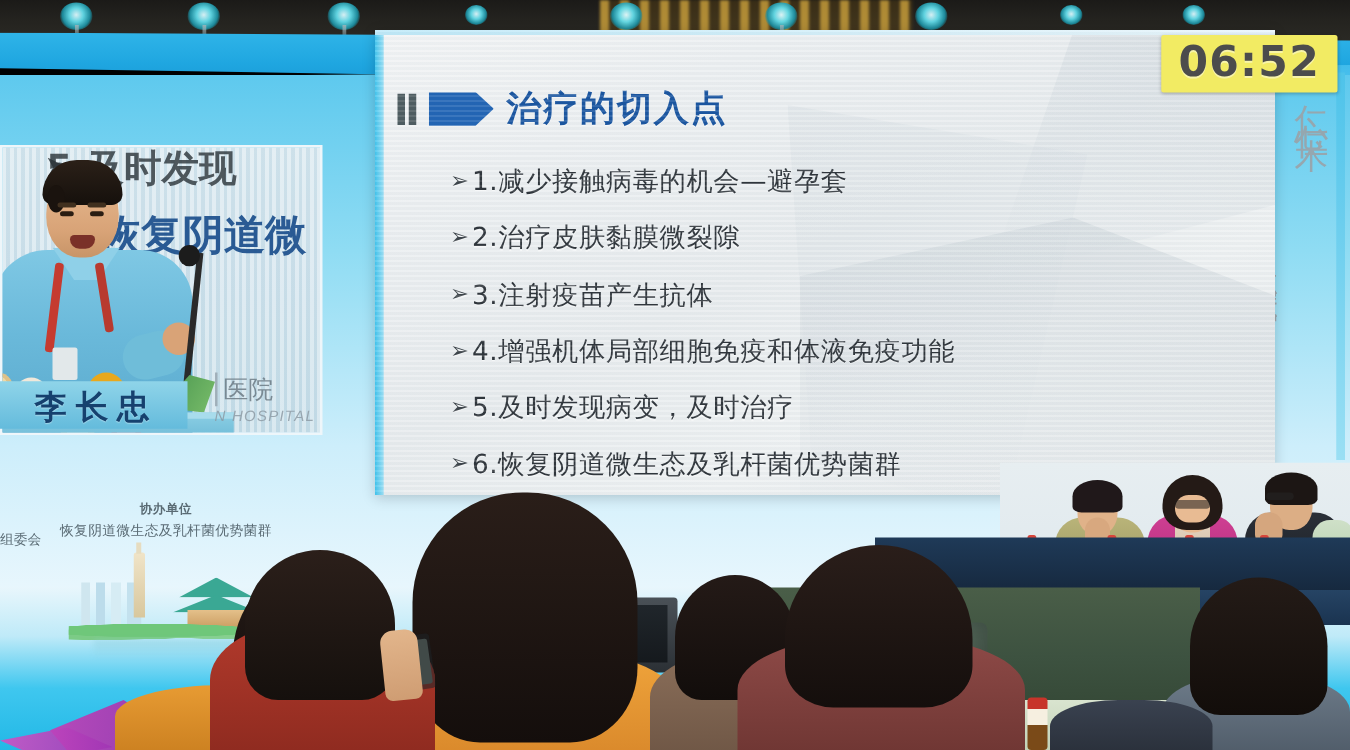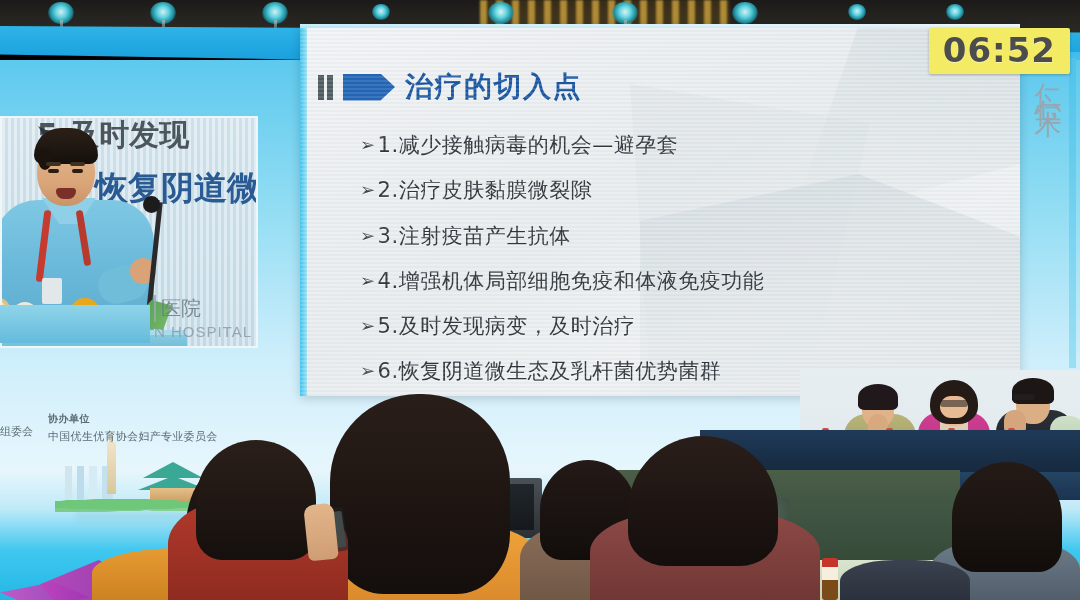--- a/index.html
+++ b/index.html
@@ -180,21 +180,21 @@
 
   
   .pip {
     position:absolute; left:0px; top:116px; width:258px; height:232px;
     background:linear-gradient(180deg,#d5e6ee 0%,#cfe2ec 40%,#c5dde8 100%);
     border:2px solid #eef6fa; overflow:hidden;
   }
   .pip-bg-stripes { position:absolute; inset:0;
     background:repeating-linear-gradient(90deg, rgba(255,255,255,.35) 0 3px, rgba(170,200,215,.18) 3px 6px); }
   .pip-slide-text {
-    position:absolute; left:93px; top:48px; font-size:33px; font-weight:bold; color:#1c4f8c;
+    position:absolute; left:78px; top:48px; font-size:33px; font-weight:bold; color:#1c4f8c;
     white-space:nowrap; font-family:Liberation Mono, monospace; opacity:.92;
   }
   .pip-slide-text2 {
     position:absolute; left:35px; top:-3px; font-size:30px; font-weight:bold; color:#2a3238;
     white-space:nowrap; font-family:"DejaVu Sans","Liberation Sans",sans-serif; opacity:.8;
   }
   .pip-arrow { position:absolute; left:36px; top:8px; width:16px; height:16px;
     background:#2b3238; clip-path:polygon(0 0, 100% 50%, 0 100%, 28% 50%); opacity:.8; }
 
   .sp-head { position:absolute; left:35px; top:18px; width:58px; height:70px; border-radius:50% 50% 46% 46%;
@@ -231,35 +231,35 @@
   .fl { position:absolute; border-radius:50%; }
   .podium { position:absolute; left:0px; top:212px; width:185px; height:30px;
     background:linear-gradient(180deg,#8ccfe4,#63b3d2); }
   .podium-edge { position:absolute; left:0px; top:212px; width:185px; height:5px; background:#a8dcec; }
 
   .pip-hosp {
     position:absolute; right:4px; bottom:6px; text-align:left;
   }
   .pip-hosp .cn { font-size:20px; color:#6d7b85; font-family:"DejaVu Sans","Liberation Sans",sans-serif;
     border-left:2px solid #9aa8b2; padding-left:5px; opacity:.85; }
-  .pip-hosp .en { font-size:15px; color:#8b98a2; letter-spacing:1px; opacity:.8; margin-top:1px; }
+  .pip-hosp .en { font-size:12px; color:#8b98a2; letter-spacing:1px; opacity:.8; margin-top:1px;font-style:italic; }
 
   .speaker-name-plate {
     position:absolute; left:-10px; top:305px; width:160px; height:38px;
     background:linear-gradient(180deg,#8fd4e9,#64bbdc);
   }
   .speaker-name {
     position:absolute; left:2px; top:308px; width:150px; text-align:center;
     font-size:26px; font-weight:bold; color:#16416e; letter-spacing:7px;
     font-family:"DejaVu Sans","Liberation Sans",sans-serif;
     text-shadow:0 1px 1px rgba(255,255,255,.4);
   }
 
   
-  .sponsors { position:absolute; left:48px; top:412px; }
+  .sponsors { position:absolute; left:48px; top:400px;text-align:center; }
   .sponsors .s-head { font-size:10px; font-weight:bold; color:#5a6b74;
     font-family:"DejaVu Sans","Liberation Sans",sans-serif; letter-spacing:.5px; }
   .sponsors .s-body { font-size:11px; color:#5a6b74; margin-top:3px;
     font-family:"DejaVu Sans","Liberation Sans",sans-serif; letter-spacing:.3px; }
   .sponsors-left { position:absolute; left:0px; top:424px; font-size:11px; color:#5d6e77;
     font-family:"DejaVu Sans","Liberation Sans",sans-serif; }
 
   
   .vcol {
     position:absolute; right:14px; top:62px; width:62px; height:300px;
@@ -419,24 +419,25 @@
     <div class="podium"></div>
     <div class="podium-edge"></div>
 
     <div class="pip-hosp">
       <div class="cn">医院</div>
       <div class="en">N HOSPITAL</div>
     </div>
   </div>
 
   <div class="speaker-name-plate"></div>
+  <div class="speaker-name">李长忠</div>
 
   <div class="sponsors">
     <div class="s-head">协办单位</div>
-    <div class="s-body">中国优生优育协会妇产专业委员会</div>
+    <div class="s-body">恢复阴道微生态及乳杆菌优势菌群</div>
   </div>
   <div class="sponsors-left">组委会</div>
 
   <div class="screen">
     <div class="screen-poly1"></div>
     <div class="screen-poly2"></div>
     <div class="screen-poly3"></div>
     <div class="screen-edge-l"></div>
     <div class="screen-edge-t"></div>
 

